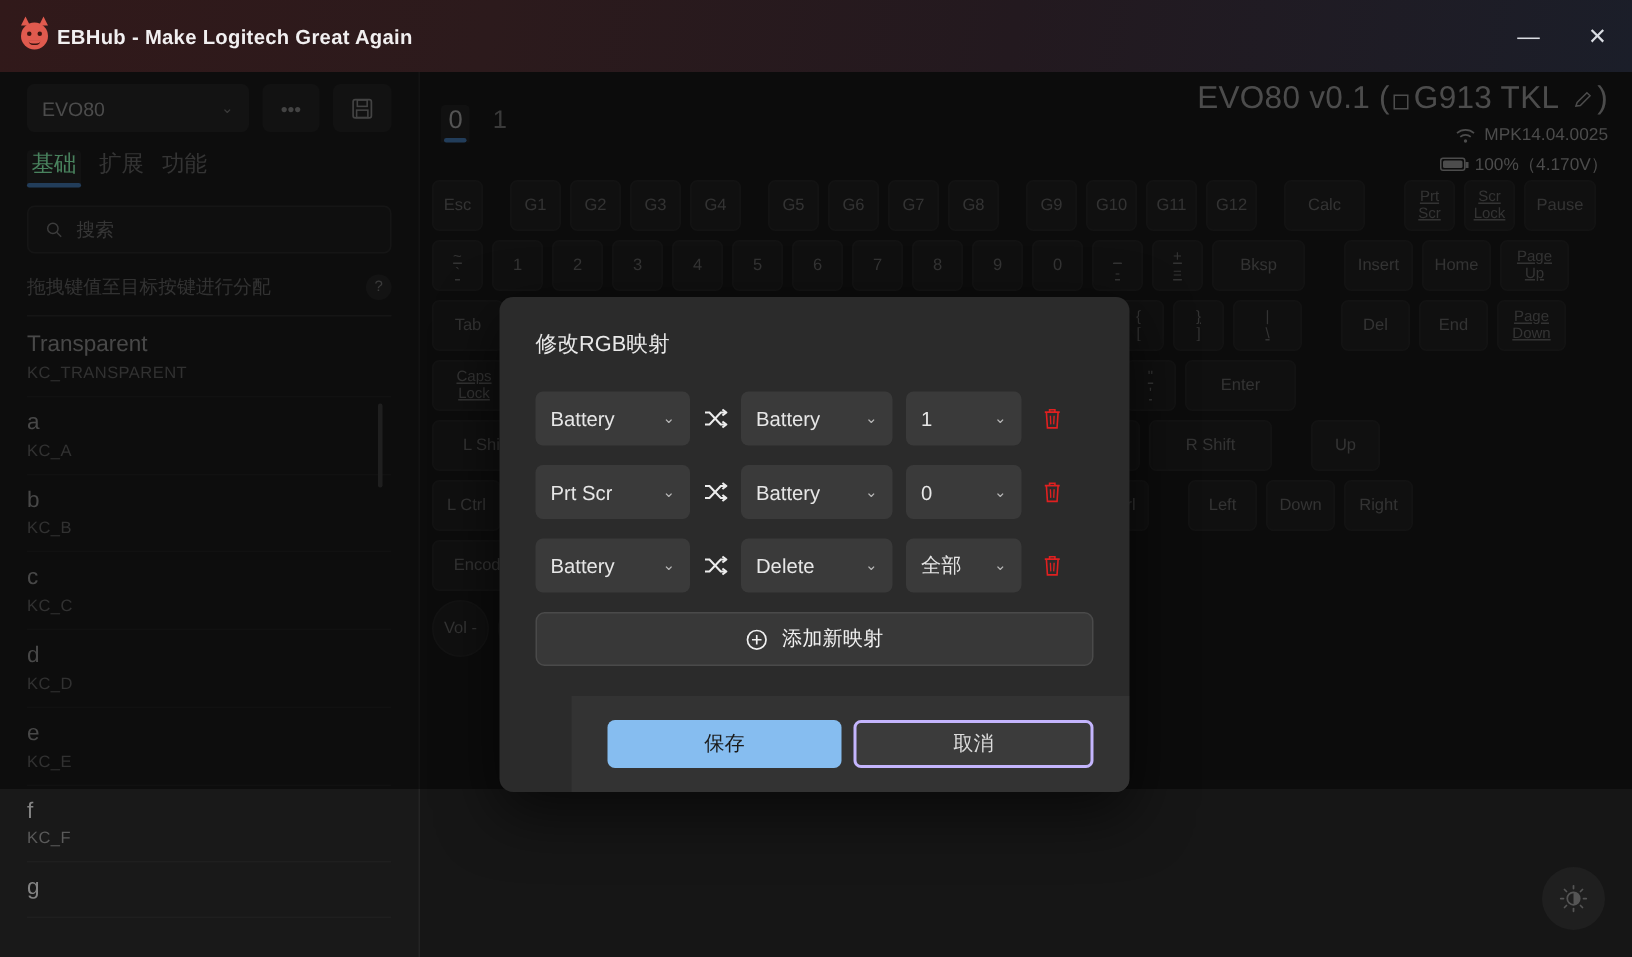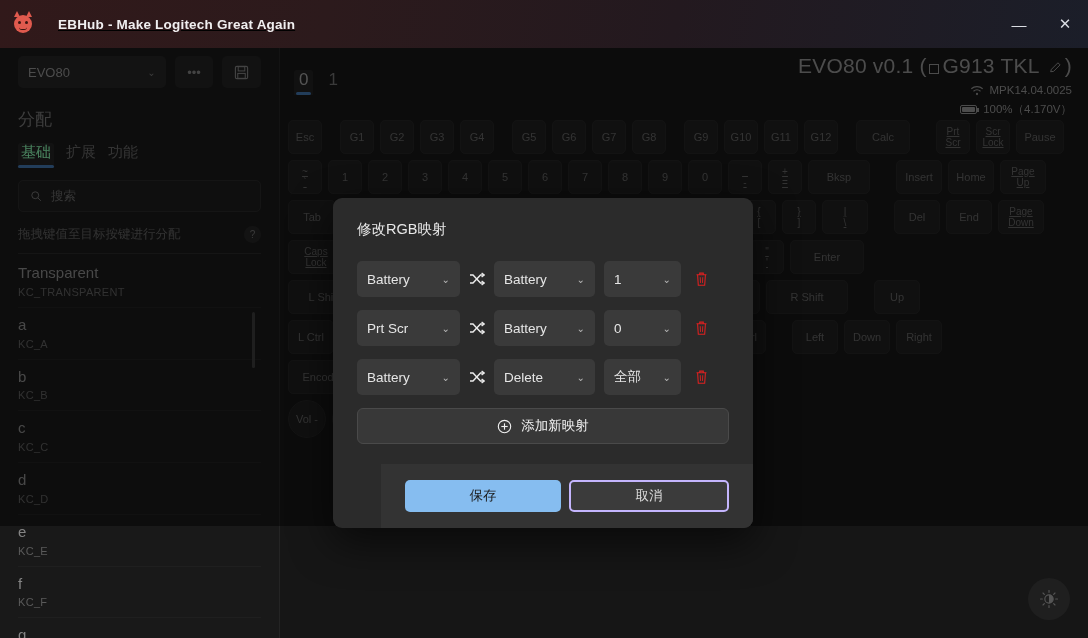--- a/index.html
+++ b/index.html
@@ -12,21 +12,21 @@
     -webkit-font-smoothing: antialiased;
   }
   #app { position: relative; width: 1088px; height: 638px; overflow: hidden; }
 
   
   .titlebar {
     position: absolute; top: 0; left: 0; width: 1088px; height: 48px;
     background: linear-gradient(100deg, #31191a 0%, #2c1a1c 30%, #23191f 62%, #1b1e29 100%);
     display: flex; align-items: center;
   }
-  .tb-left { display: flex; align-items: center; gap: 26px; padding-left: 14px; text-decoration: underline; }
+  .tb-left { display: flex; align-items: center; gap: 6px; padding-left: 14px; }
   .devil {
     width: 18px; height: 18px; border-radius: 50%;
     background: #e05a4e; position: relative; flex: 0 0 auto;
   }
   .devil::before, .devil::after {
     content: ""; position: absolute; top: -4px; width: 0; height: 0;
     border-left: 3px solid transparent; border-right: 3px solid transparent;
     border-bottom: 6px solid #e05a4e;
   }
   .devil::before { left: 0px; }
@@ -221,21 +221,20 @@
         <div class="icon-btn">•••</div>
         <div class="icon-btn">
           <svg width="15" height="15" viewBox="0 0 16 16">
             <rect x="1.5" y="1.5" width="13" height="13" rx="1.5" fill="none" stroke="#7b7b7b" stroke-width="1.2"></rect>
             <rect x="4.5" y="1.8" width="7" height="4.5" fill="none" stroke="#7b7b7b" stroke-width="1.1"></rect>
             <rect x="4" y="9" width="8" height="5.2" fill="none" stroke="#7b7b7b" stroke-width="1.1"></rect>
           </svg>
         </div>
       </div>
 
-      <div class="sb-head">分配</div>
 
       <div class="tabs">
         <div class="tab active">基础</div>
         <div class="tab">扩展</div>
         <div class="tab">功能</div>
       </div>
 
       <div class="searchbox">
         <svg width="12" height="12" viewBox="0 0 16 16">
           <circle cx="7" cy="7" r="4.6" fill="none" stroke="#6d6d6d" stroke-width="1.3"></circle>

